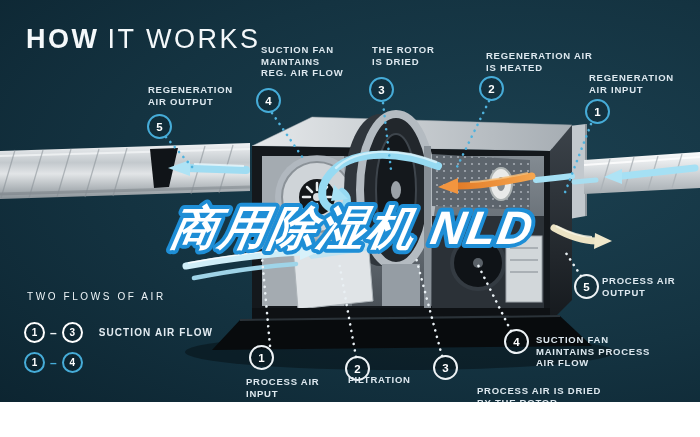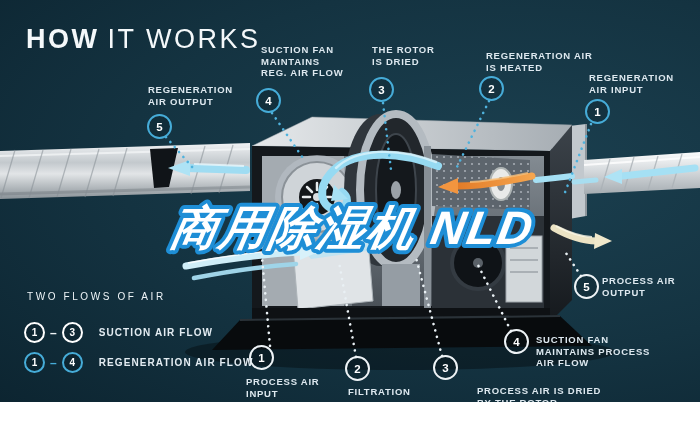--- a/index.html
+++ b/index.html
@@ -248,21 +248,21 @@
 
   <div class="callout-label" style="left:589px;top:72px;">REGENERATION
 AIR INPUT</div>
   <div class="num-circle flow-regen" style="left:585px;top:99px;">1</div>
 
   <div class="num-circle flow-process" style="left:249px;top:345px;">1</div>
   <div class="callout-label" style="left:246px;top:376px;">PROCESS AIR
 INPUT</div>
 
   <div class="num-circle flow-process" style="left:345px;top:356px;">2</div>
-  <div class="callout-label" style="left:348px;top:386px;">FILTRATION</div>
+  <div class="callout-label" style="left:348px;top:374px;">FILTRATION</div>
 
   <div class="num-circle flow-process" style="left:433px;top:355px;">3</div>
   <div class="callout-label" style="left:437px;top:385px;margin-left:40px;">PROCESS AIR IS DRIED
 BY THE ROTOR</div>
 
   <div class="num-circle flow-process" style="left:504px;top:329px;">4</div>
   <div class="callout-label" style="left:536px;top:334px;">SUCTION FAN
 MAINTAINS PROCESS
 AIR FLOW</div>
 
@@ -274,20 +274,19 @@
   <div class="legend-row process" style="top:322px;">
     <div class="legend-circle">1</div>
     <span class="legend-dash">–</span>
     <div class="legend-circle">3</div>
     <span class="legend-label">SUCTION AIR FLOW</span>
   </div>
   <div class="legend-row regen" style="top:352px;">
     <div class="legend-circle">1</div>
     <span class="legend-dash">–</span>
     <div class="legend-circle">4</div>
-    <span class="legend-label">REGENERATION AIR FLOW</span>
   </div>
 
   <svg class="watermark-svg" viewBox="0 0 700 437" aria-hidden="true">
     <text transform="translate(350,244) skewX(-10)" text-anchor="middle" font-family="Liberation Sans, sans-serif" font-size="47" font-weight="bold" font-style="italic" letter-spacing="2" fill="#ffffff" stroke="#1e8ed6" stroke-width="8" paint-order="stroke" stroke-linejoin="round">商用除湿机 NLD</text>
   </svg>
 
 </div>
 
 </body></html>

